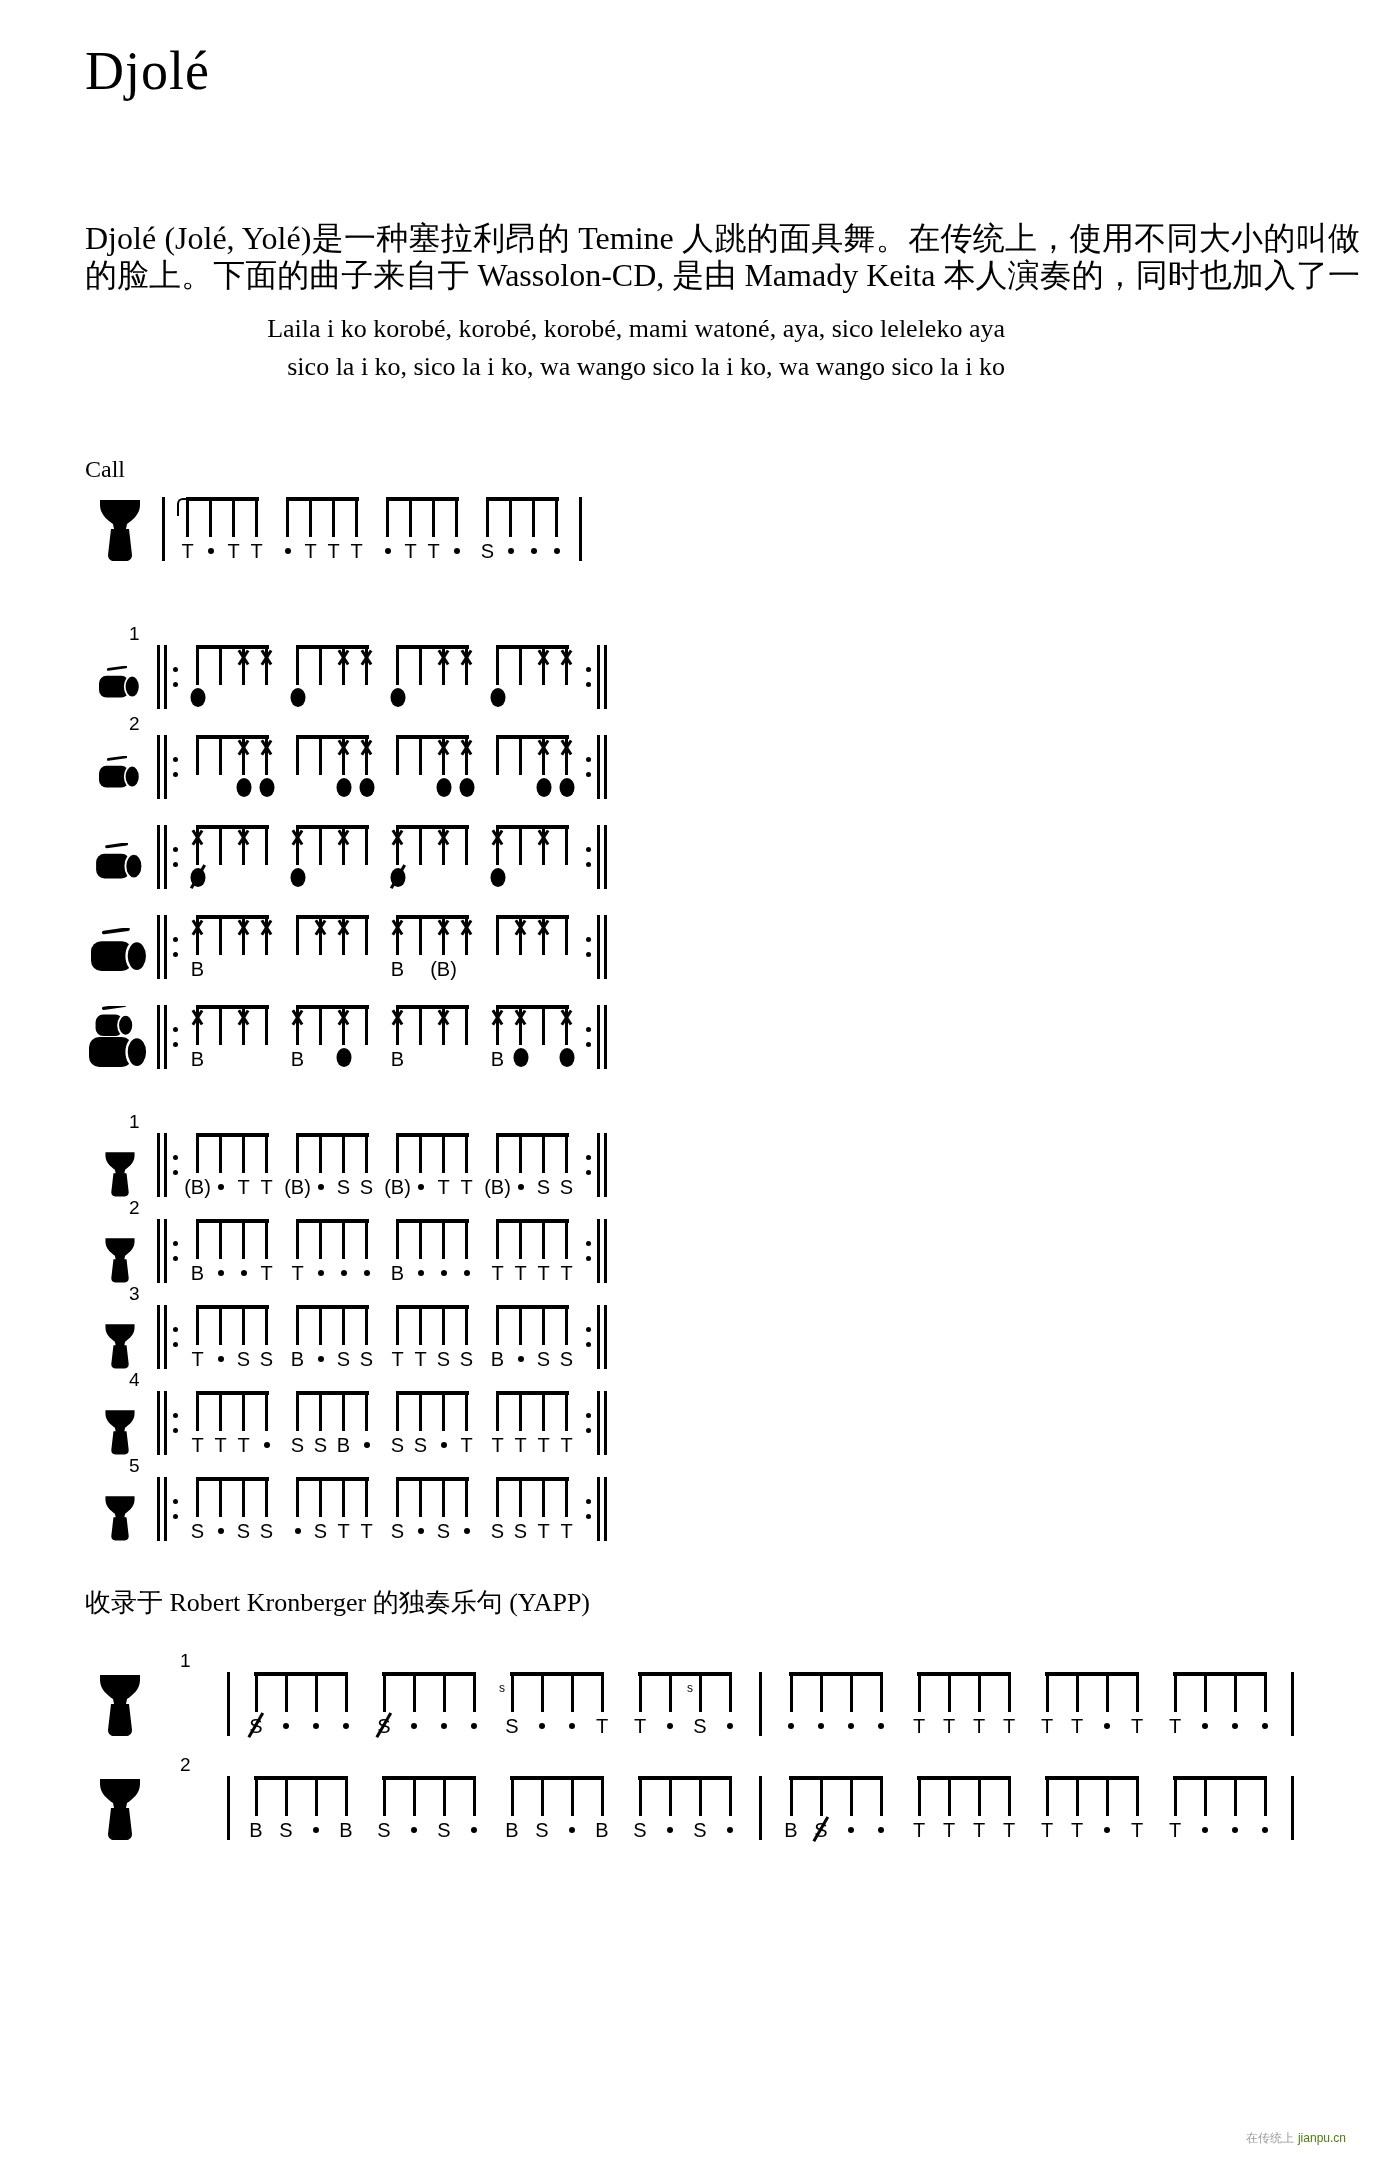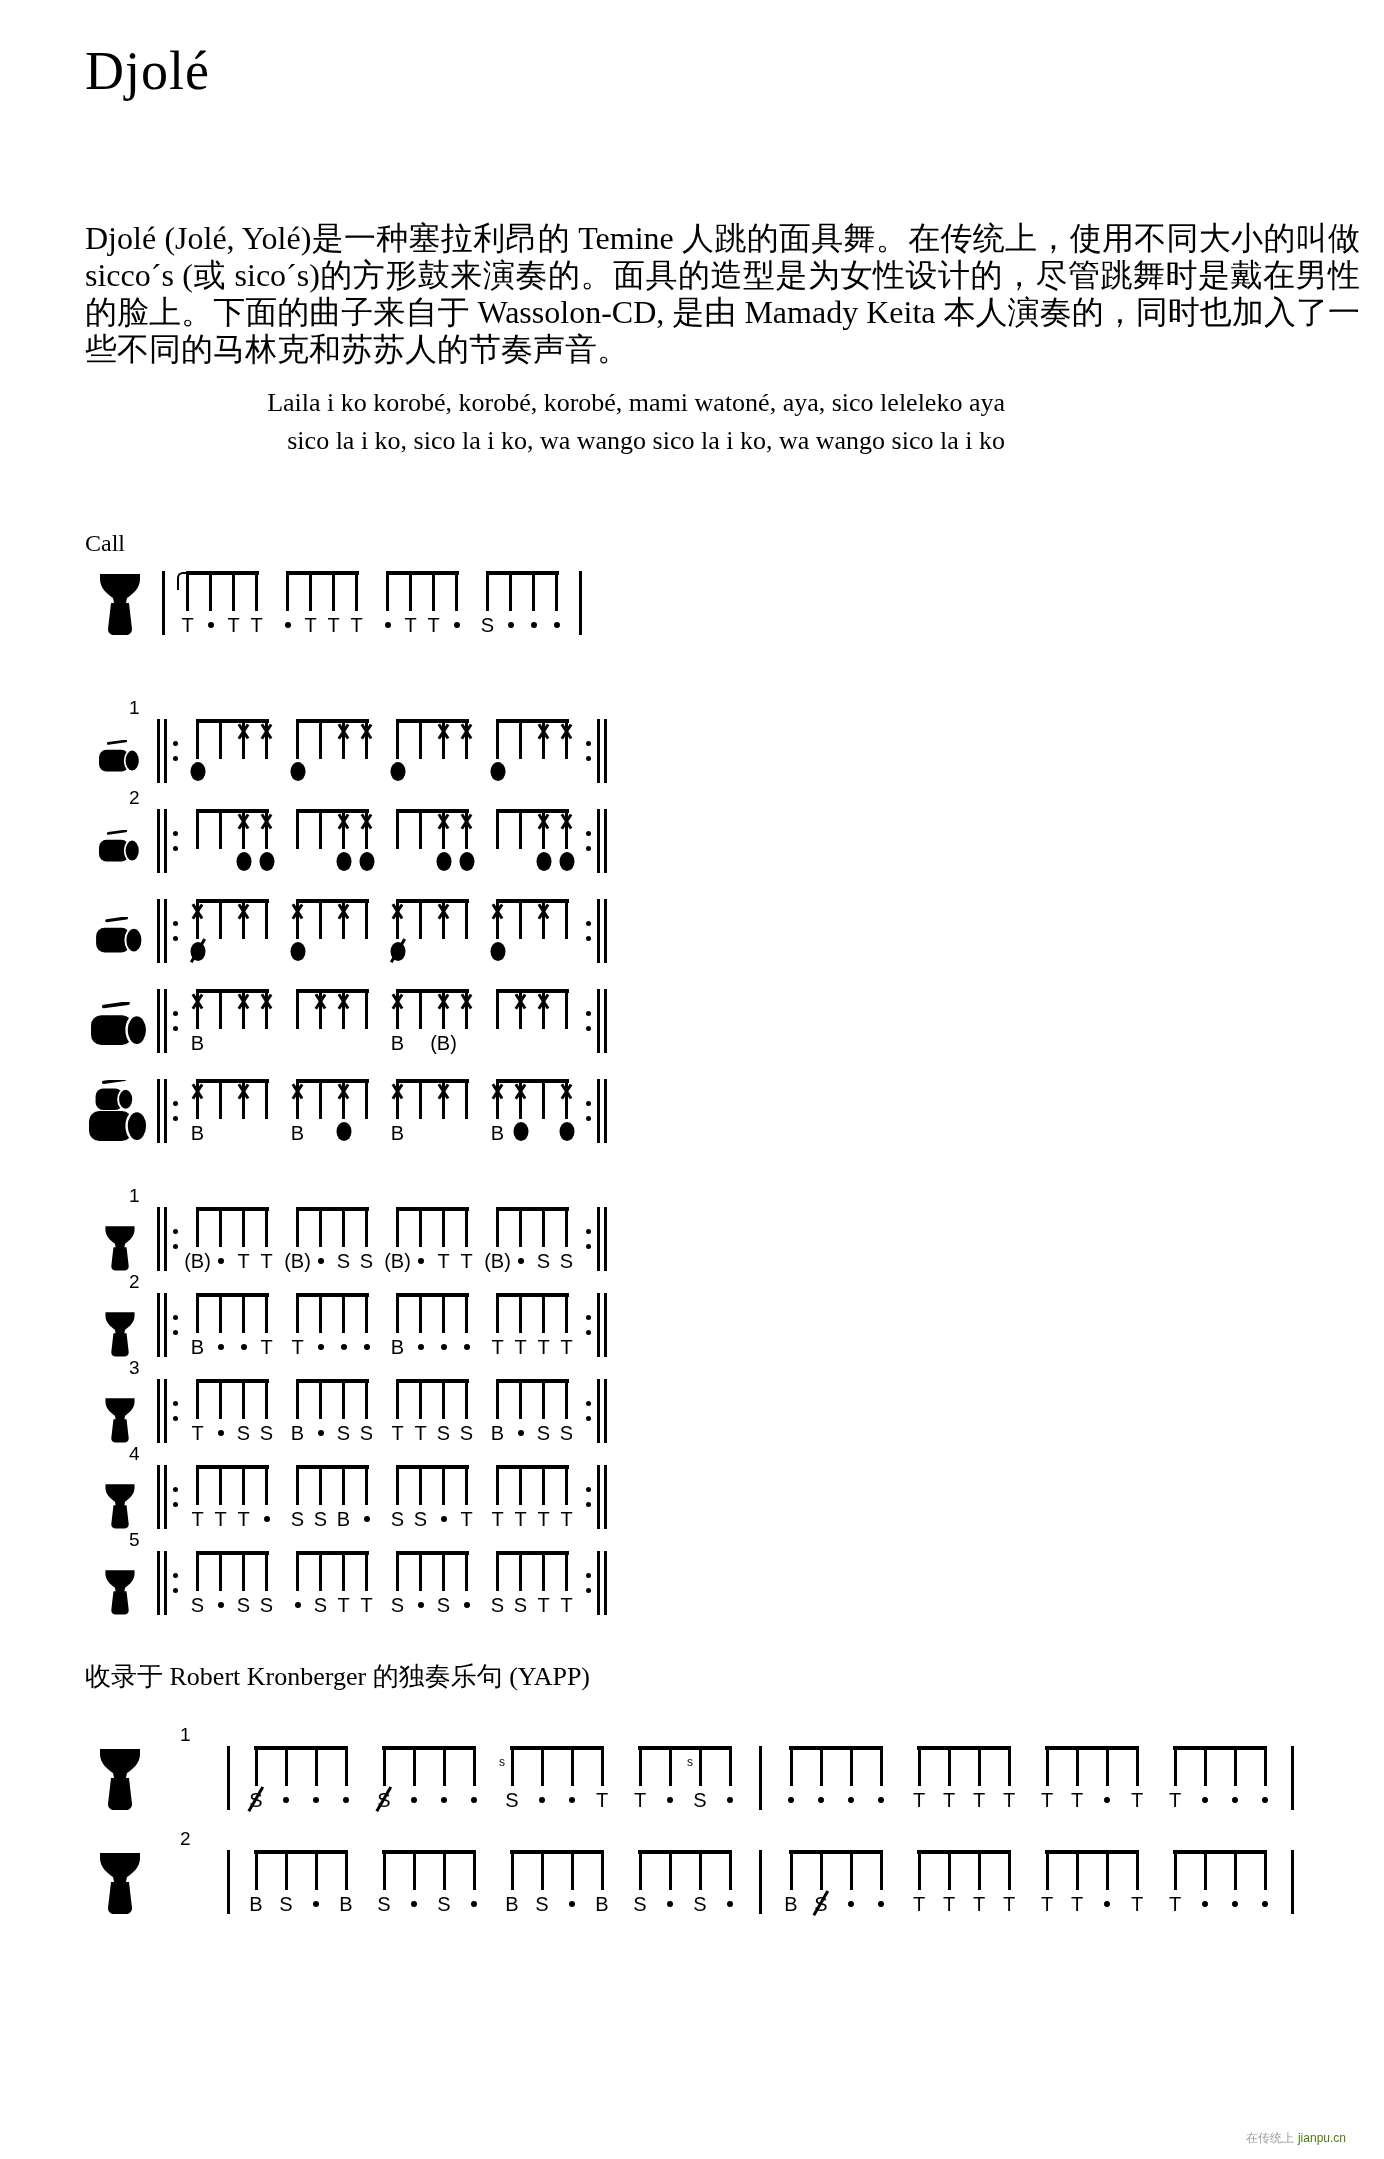--- a/index.html
+++ b/index.html
@@ -70,23 +70,21 @@
   .wm-domain{color:#4d7c0f;margin-left:4px}
 </style>
 </head>
 <body>
 
 <div class="page">
   <h1 class="title">Djolé</h1>
 
   <div class="intro">
     <div class="jline">Djolé (Jolé, Yolé)是一种塞拉利昂的 Temine 人跳的面具舞。在传统上，使用不同大小的叫做</div>
-    <div class="jline">sicco´s (或 sico´s)的方形鼓来演奏的。面具的造型是为女性设计的，尽管跳舞时是戴在男性</div>
     <div class="jline">的脸上。下面的曲子来自于 Wassolon-CD, 是由 Mamady Keita 本人演奏的，同时也加入了一</div>
-    <div class="jline last">些不同的马林克和苏苏人的节奏声音。</div>
   </div>
 
   <div class="lyrics">
     <div>Laila i ko korobé, korobé, korobé, mami watoné, aya, sico leleleko aya</div>
     <div>sico la i ko, sico la i ko, wa wango sico la i ko, wa wango sico la i ko</div>
   </div>
 
   <div class="call-label">Call</div>
   <div id="call-mount">
       <div class="nrow">

